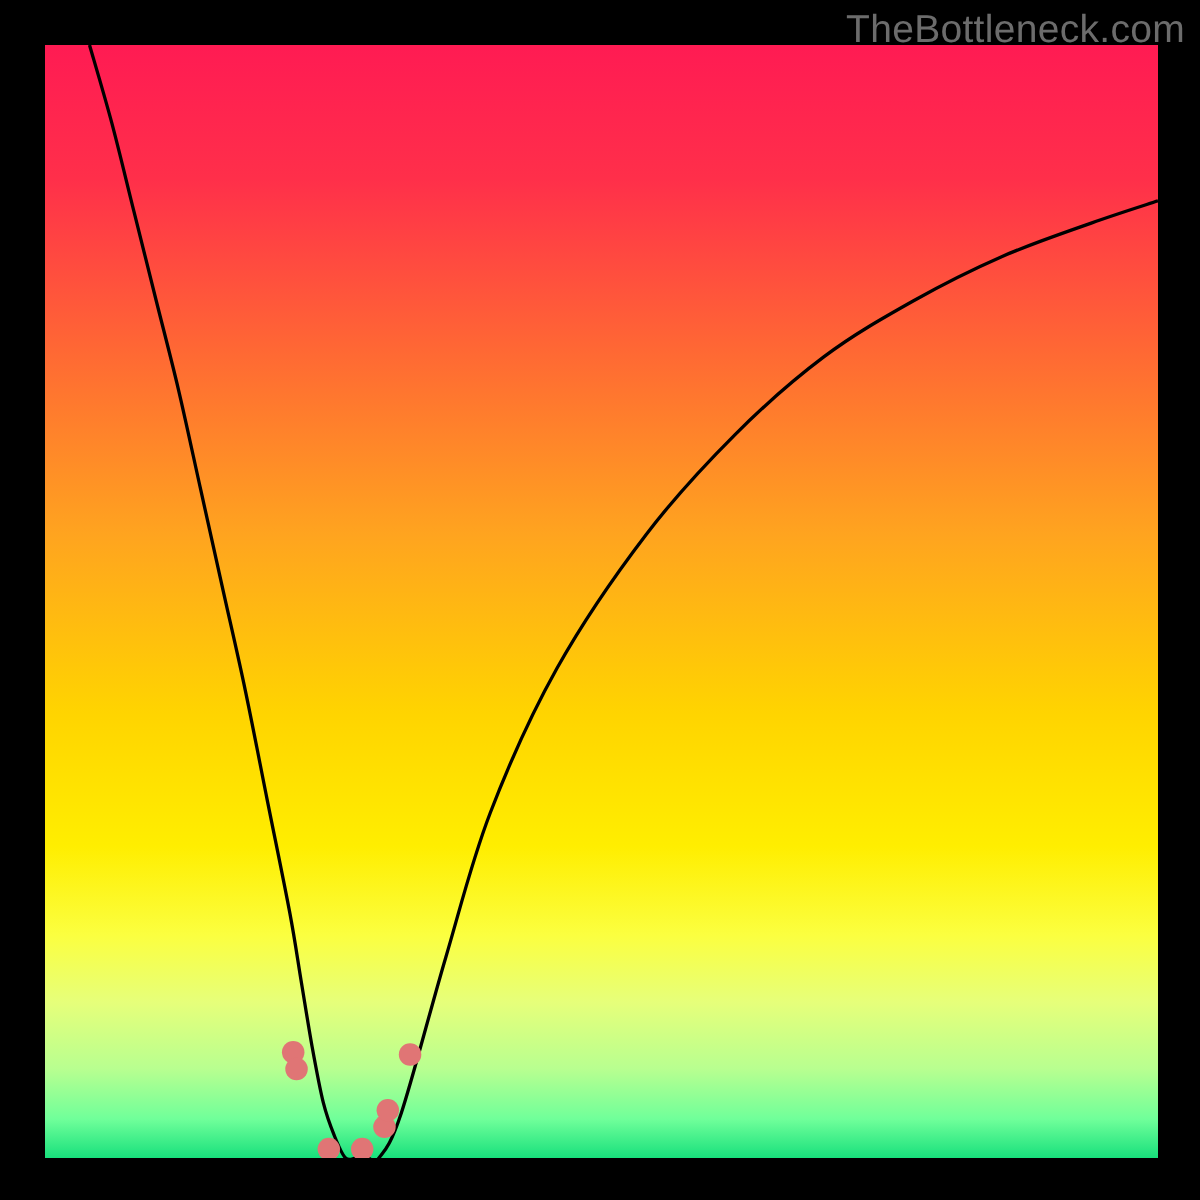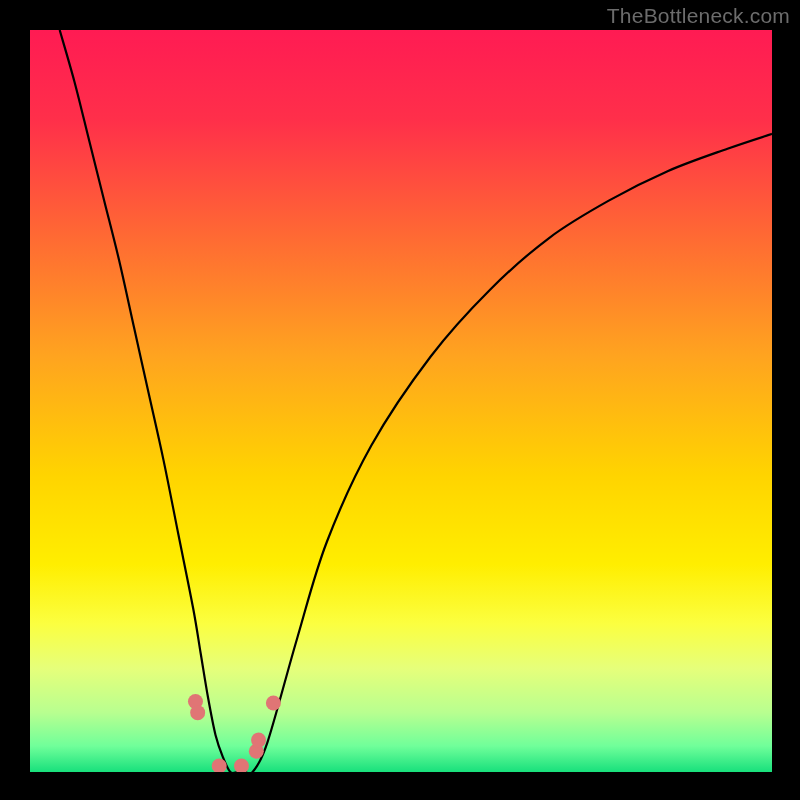--- a/index.html
+++ b/index.html
@@ -15,21 +15,21 @@
     position: relative;
     width: 800px;
     height: 800px;
     background: #000;
   }
   .attribution {
     position: absolute;
     top: 4px;
     right: 10px;
     color: #6c6c6c;
-    font-size: 21px;
+    font-size: 26px;
     font-weight: 500;
     letter-spacing: 0.2px;
     z-index: 10;
   }
   .plot {
     position: absolute;
     left: 30px;
     top: 30px;
     width: 742px;
     height: 742px;

